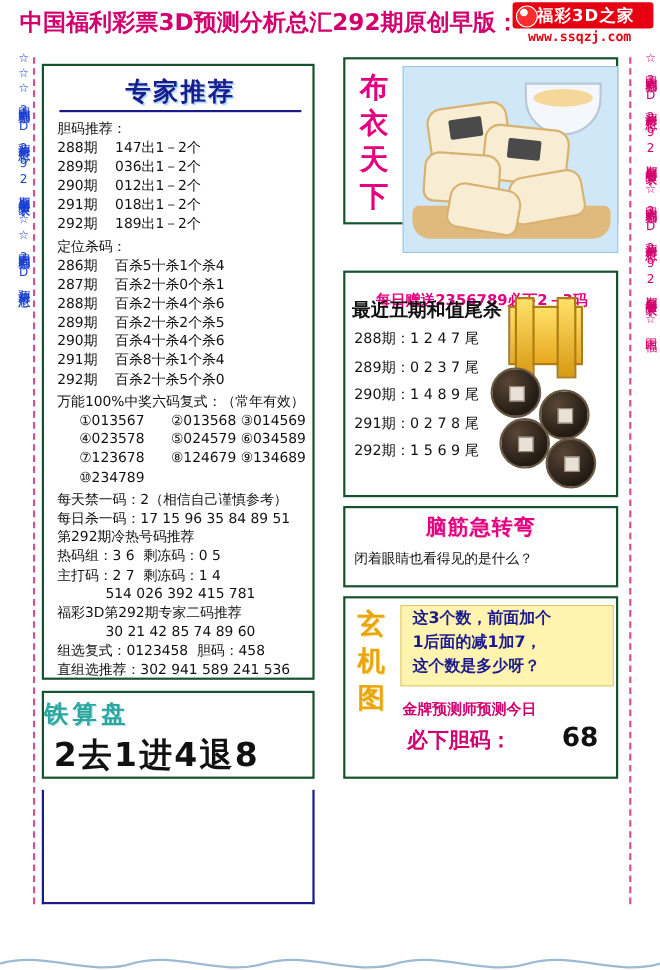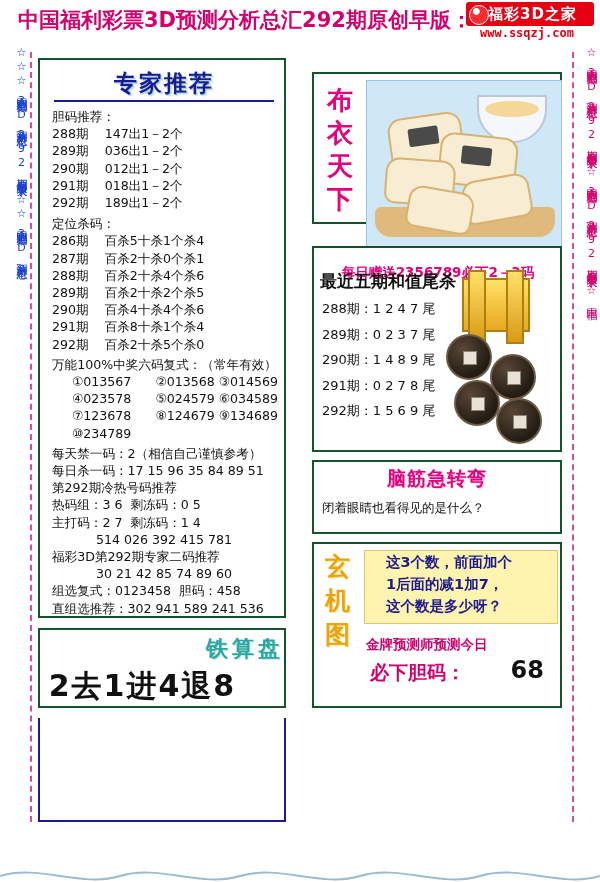--- a/index.html
+++ b/index.html
@@ -80,31 +80,31 @@
     position:absolute;left:12px;top:48px;width:224px;
   }
   .expert-body div{line-height:17.2px;font-size:12.6px;color:#111;white-space:pre;}
   
   .formula{font-size:12.6px;color:#111;white-space:pre;line-height:18px;margin-left:20px;}
   
   .abacus-box{
     position:absolute;left:38px;top:628px;width:248px;height:80px;
   }
   .abacus-title{
-    position:absolute;left:0;top:4px;width:244px;text-align:right;
+    position:absolute;left:0;top:4px;width:244px;text-align:left;
     font-size:22px;font-weight:bold;color:#2ea6a0;letter-spacing:4px;
     text-shadow:1px 1px 0 #bde9e6;
   }
   .abacus-num{
     position:absolute;left:0;top:36px;width:205px;text-align:center;
     font-size:30px;font-weight:bold;color:#111;letter-spacing:2px;
   }
   
   .buyi-box{
-    position:absolute;left:312px;top:72px;width:250px;height:152px;
+    position:absolute;left:312px;top:52px;width:250px;height:152px;
   }
   .buyi-title{
     position:absolute;left:6px;top:10px;width:40px;
     font-size:26px;font-weight:bold;color:#e4007f;line-height:33px;
     text-align:center;
   }
   .food{
     position:absolute;left:52px;top:6px;width:194px;height:168px;
     background:#cfe7f6;border:1px solid #9cc7e4;overflow:hidden;
   }
@@ -190,21 +190,21 @@
     font-size:25px;font-weight:bold;color:#e8a60c;line-height:34px;
     text-align:center;letter-spacing:1px;
     text-shadow:1px 1px 0 #f8e4a8;
   }
   .riddle-card{
     position:absolute;left:50px;top:6px;width:192px;height:72px;
     background:#fff3b0;border:1px solid #e0c86a;
   }
   .riddle-card div{
     font-size:14.5px;color:#1b1b8f;font-weight:bold;line-height:22px;
-    padding-left:21px;white-space:pre;
+    padding-left:10px;white-space:pre;
   }
   .riddle-foot1{
     position:absolute;left:52px;top:92px;font-size:13.5px;color:#d2006e;font-weight:bold;
   }
   .riddle-foot2{
     position:absolute;left:56px;top:116px;font-size:19px;color:#d2006e;font-weight:bold;
   }
   .riddle-val{
     position:absolute;right:16px;top:112px;font-size:24px;color:#111;font-weight:bold;
   }

